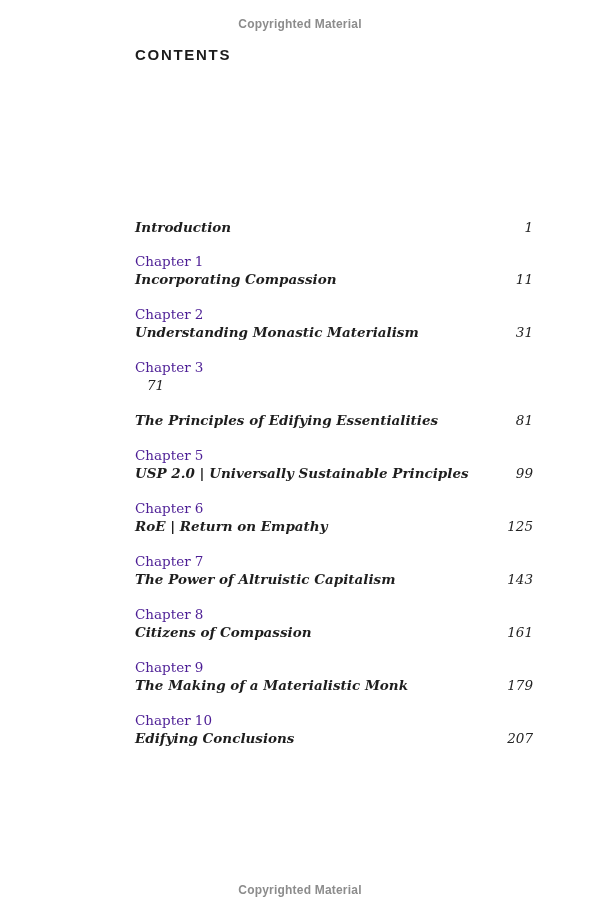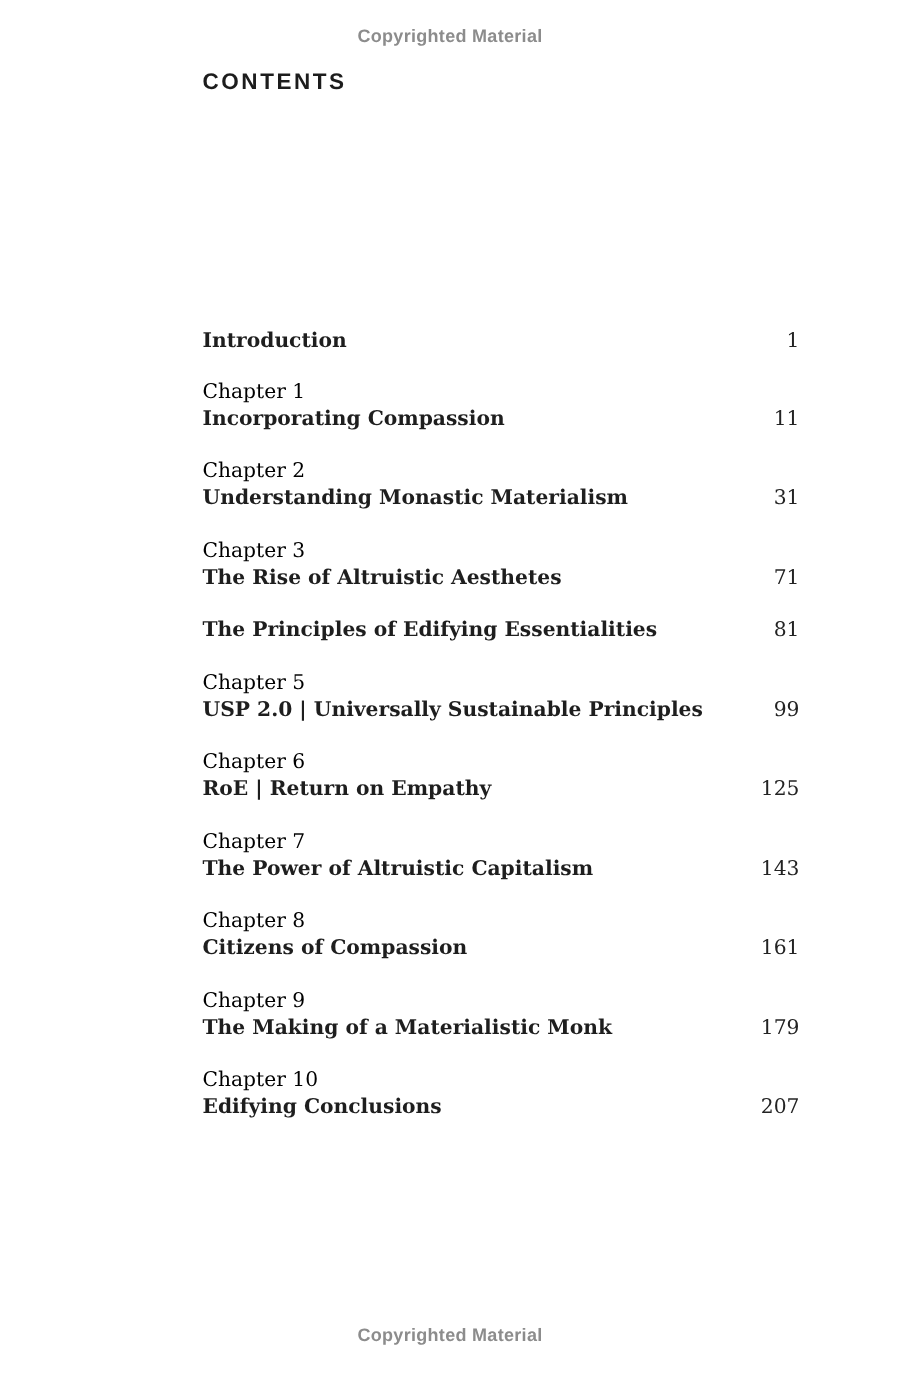--- a/index.html
+++ b/index.html
@@ -36,26 +36,27 @@
     left:135px;top:218px;
     width:398px;
   }
   .toc-entry{margin-top:17px;}
   .toc-entry.intro{margin-top:0;}
   .toc-entry.first-chapter{margin-top:16px;}
   .kicker{
     font-size:13.5px;
     line-height:18px;
     font-weight:400;
-    color:#000000;
+    color:#4c1d95;
   }
   .title-row{
     display:flex;
     justify-content:space-between;
     align-items:baseline;
+    font-style:italic;
   }
   .title{
     font-weight:700;
     font-size:13.5px;
     line-height:18px;
     color:#1e1e1e;
     white-space:nowrap;
   }
   .page-num{
     font-weight:400;
@@ -90,21 +91,20 @@
       <div class="toc-entry">
         <div class="kicker">Chapter 2</div>
         <div class="title-row">
           <span class="title">Understanding Monastic Materialism</span>
           <span class="page-num">31</span>
         </div>
       </div>
       <div class="toc-entry">
         <div class="kicker">Chapter 3</div>
         <div class="title-row">
-          <span class="title">The Rise of Altruistic Aesthetes</span>
           <span class="page-num">71</span>
         </div>
       </div>
       <div class="toc-entry">
         <div class="title-row">
           <span class="title">The Principles of Edifying Essentialities</span>
           <span class="page-num">81</span>
         </div>
       </div>
       <div class="toc-entry">

